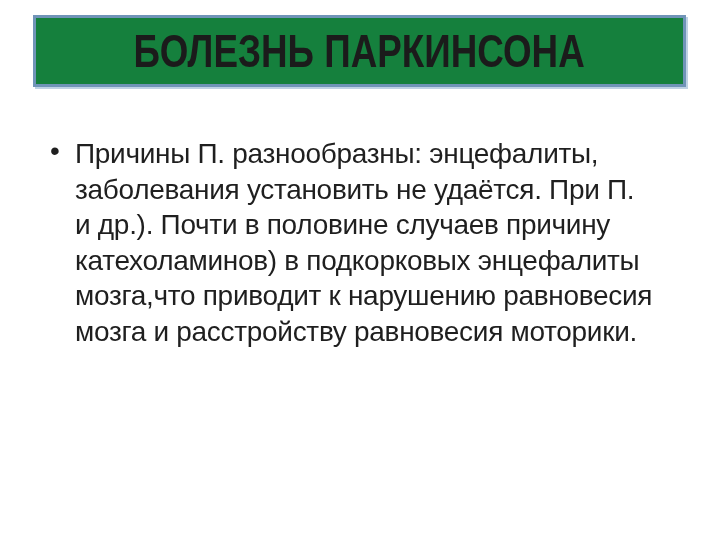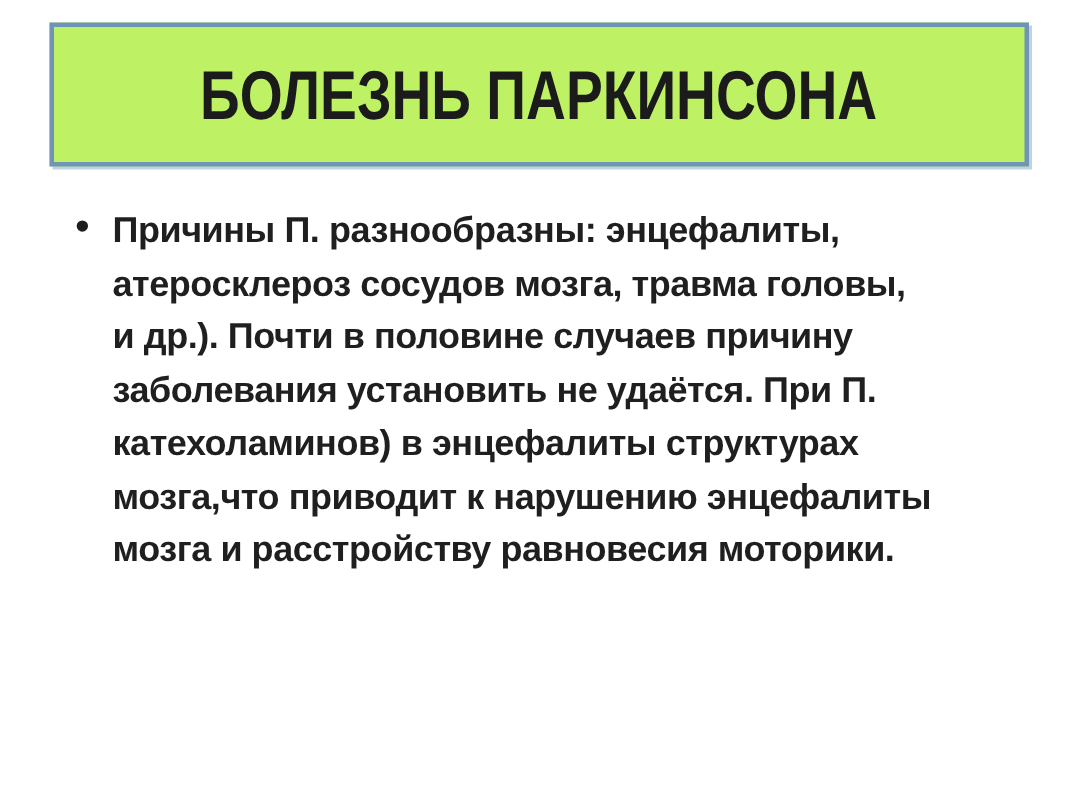--- a/index.html
+++ b/index.html
@@ -12,49 +12,48 @@
     height: 540px;
     background: var(--slide-bg, #ffffff);
     font-family: "Liberation Sans", sans-serif;
     overflow: hidden;
   }
   .title-box {
     position: absolute;
     left: 33px;
     top: 15px;
     width: 653px;
-    height: 96px;
+    height: 72px;
     box-sizing: border-box;
     border: 3px solid var(--border-color, #7094b8);
     box-shadow: 2px 2px 0 0 #bed2e4;
-    background: #bef264;
+    background: #15803d;
     display: flex;
     align-items: center;
     justify-content: center;
   }
   .title-text {
     display: inline-block;
     transform: scaleX(0.80);
     transform-origin: center center;
     font-size: 46px;
     font-weight: bold;
     color: var(--title-color, #1b1b1b);
     white-space: nowrap;
     letter-spacing: 0px;
   }
   .body-block {
     position: absolute;
     left: 75px;
     top: 136px;
     right: 20px;
     color: var(--body-color, #1f1f1f);
-    font-size: 24px;
+    font-size: 28px;
     line-height: 35.5px;
     letter-spacing: -0.3px;
-    font-weight: bold;
   }
   .body-line {
     white-space: nowrap;
   }
   .bullet {
     position: absolute;
     left: 50px;
     top: 133px;
     color: var(--body-color, #1f1f1f);
     font-size: 28px;
@@ -67,21 +66,20 @@
 <div class="slide">
 
   <div class="title-box">
     <span class="title-text">БОЛЕЗНЬ ПАРКИНСОНА</span>
   </div>
 
   <span class="bullet">•</span>
 
   <div class="body-block">
     <div class="body-line">Причины П. разнообразны: энцефалиты,</div>
-    <div class="body-line">атеросклероз сосудов мозга, травма головы,</div>
+    <div class="body-line">заболевания установить не удаётся. При П.</div>
     <div class="body-line">и др.). Почти в половине случаев причину</div>
-    <div class="body-line">заболевания установить не удаётся. При П.</div>
-    <div class="body-line">катехоламинов) в энцефалиты структурах</div>
-    <div class="body-line">мозга,что приводит к нарушению энцефалиты</div>
+    <div class="body-line">катехоламинов) в подкорковых энцефалиты</div>
+    <div class="body-line">мозга,что приводит к нарушению равновесия</div>
     <div class="body-line">мозга и расстройству равновесия моторики.</div>
   </div>
 
 </div>
 
 </body></html>

